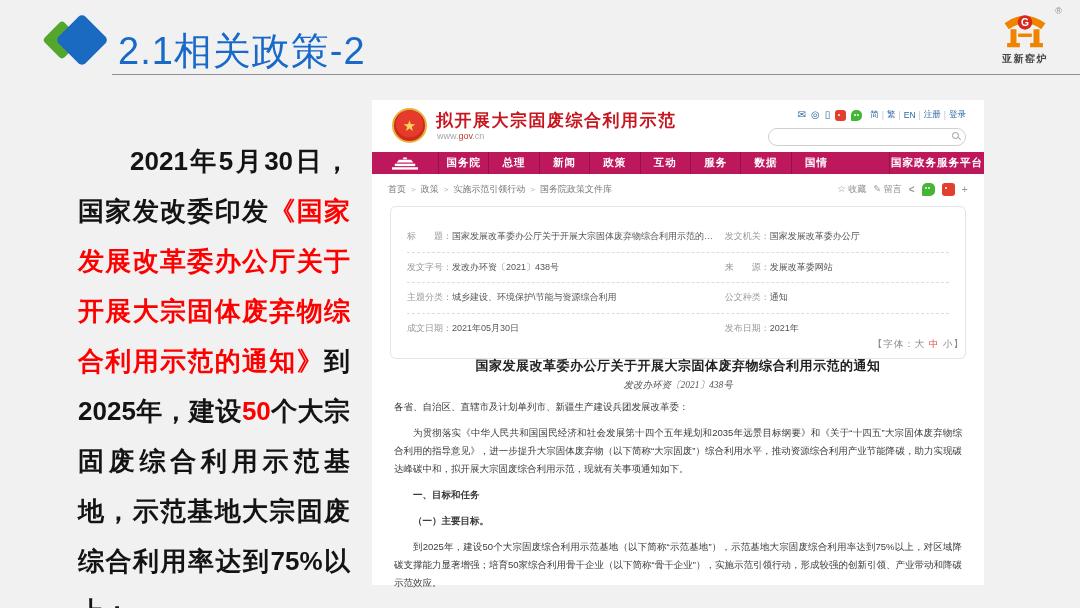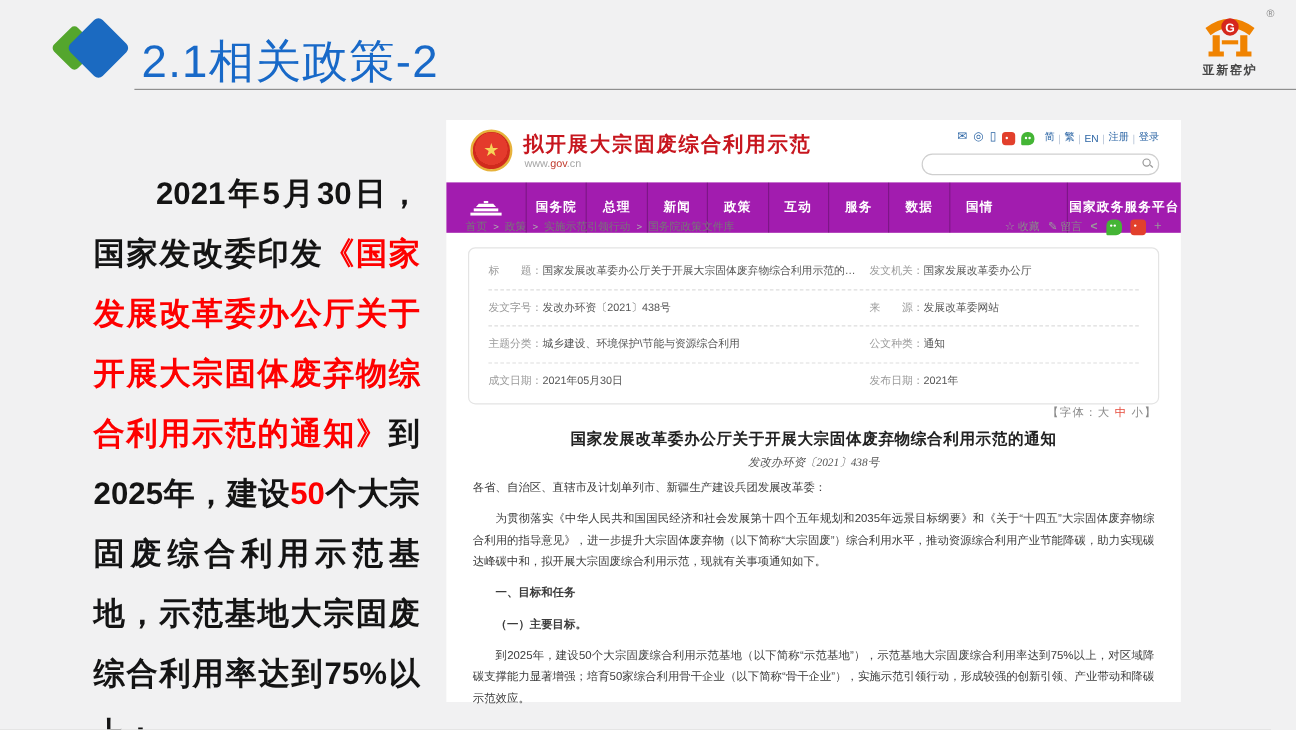--- a/index.html
+++ b/index.html
@@ -49,37 +49,37 @@
   .chip .dot { position:absolute; width:2px; height:2px; background:#fff; border-radius:50%; top:4px; }
   .chip .d1 { left:3px; } .chip .d2 { left:6px; }
   .lang-links { display:flex; align-items:center; gap:3px; font-size:8.5px; color:#2d66a5; margin-left:3px; }
   .lang-sep { color:#b9c6d8; }
 
   .search-box { position:absolute; right:18px; top:28px; width:196px; height:16px; border:1px solid #cfcfcf; border-radius:9px; background:#fff; }
   .search-input { position:absolute; left:8px; top:1px; width:160px; height:12px; border:none; outline:none; font-size:9px; background:transparent; }
   .mag { position:absolute; right:6px; top:3px; width:7px; height:7px; border:1.3px solid #999; border-radius:50%; box-sizing:border-box; }
   .mag::after { content:""; position:absolute; left:5px; top:5px; width:3px; height:1.3px; background:#999; transform:rotate(45deg); }
 
-  .gov-nav { position:absolute; left:0; top:52px; right:0; height:42px; background:#a21caf; display:flex; color:#fff; }
+  .gov-nav { position:absolute; left:0; top:52px; right:0; height:22px; background:#be185d; display:flex; color:#fff; }
   .nav-cell { flex:1; display:flex; align-items:center; justify-content:center; font-size:10.5px; font-weight:bold;
               border-left:1px solid rgba(0,0,0,.22); letter-spacing:1px; cursor:pointer; }
   .nav-cell.home { flex:0 0 66px; border-left:none; }
   .nav-cell.wide { flex:1.9;margin-left:48px; }
 
   .breadcrumb { position:absolute; left:0; top:77px; right:0; height:24px; display:flex; align-items:center;
                 padding:0 16px; font-size:9px; color:#777; gap:5px; box-sizing:border-box; }
   .bc-sep { color:#b0b0b0; font-size:8px; }
   .bc-actions { margin-left:auto; display:flex; align-items:center; gap:7px; color:#8a8a8a; font-size:9px; }
   .act-icon { font-size:9.5px; color:#9a9a9a; }
   .share-lt { font-size:10px; color:#9a9a9a; font-weight:bold; }
   .chip.lg { width:13px; height:13px; }
   .plus { font-size:11px; color:#9a9a9a; }
 
   .info-table { position:absolute; left:18px; right:18px; top:106px; border:1px solid #e4e4e4; border-radius:6px;
-                padding:4px 16px; background:#fff; }
+                padding:15px 16px; background:#fff; }
   .info-row { display:flex; height:29.5px; align-items:center; border-top:1px dashed #ddd; font-size:9px; }
   .info-row:first-child { border-top:none; }
   .cell { display:flex; min-width:0; }
   .cell-l { flex:1.38; padding-right:8px; }
   .cell-r { flex:1; }
   .lab { color:#9a9a9a; white-space:pre; flex:none; }
   .val { color:#555; white-space:nowrap; overflow:hidden; text-overflow:ellipsis; }
 
   .font-widget { position:absolute; right:20px; top:238px; font-size:9.5px; color:#8a8a8a; letter-spacing:1px; }
   .fw-item { cursor:pointer; }

